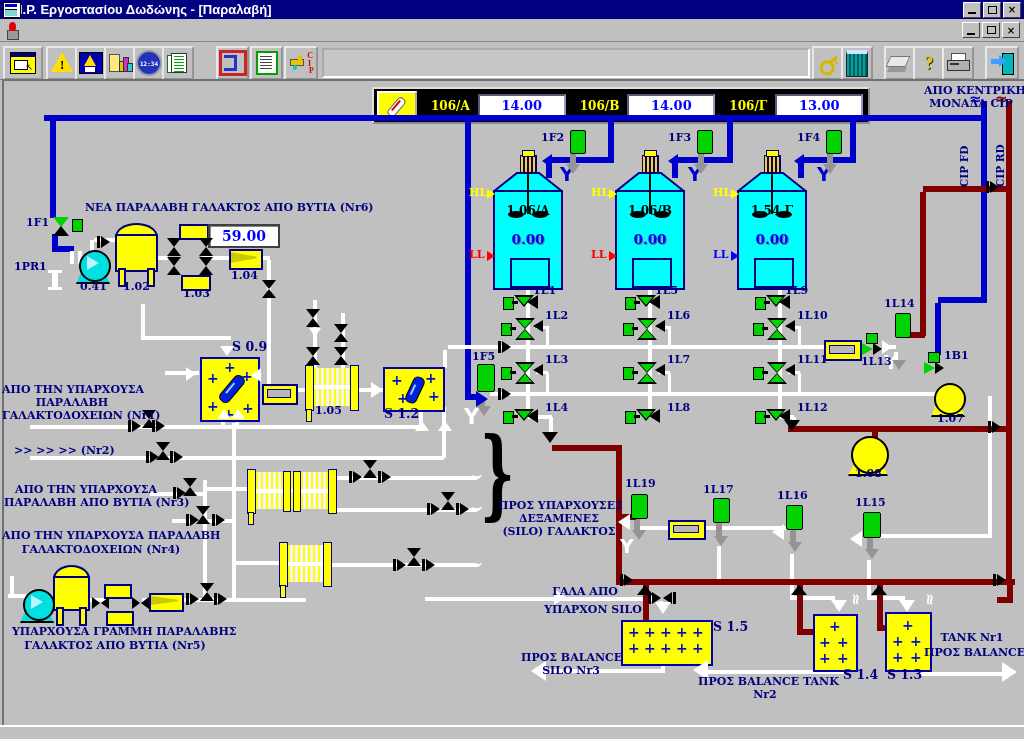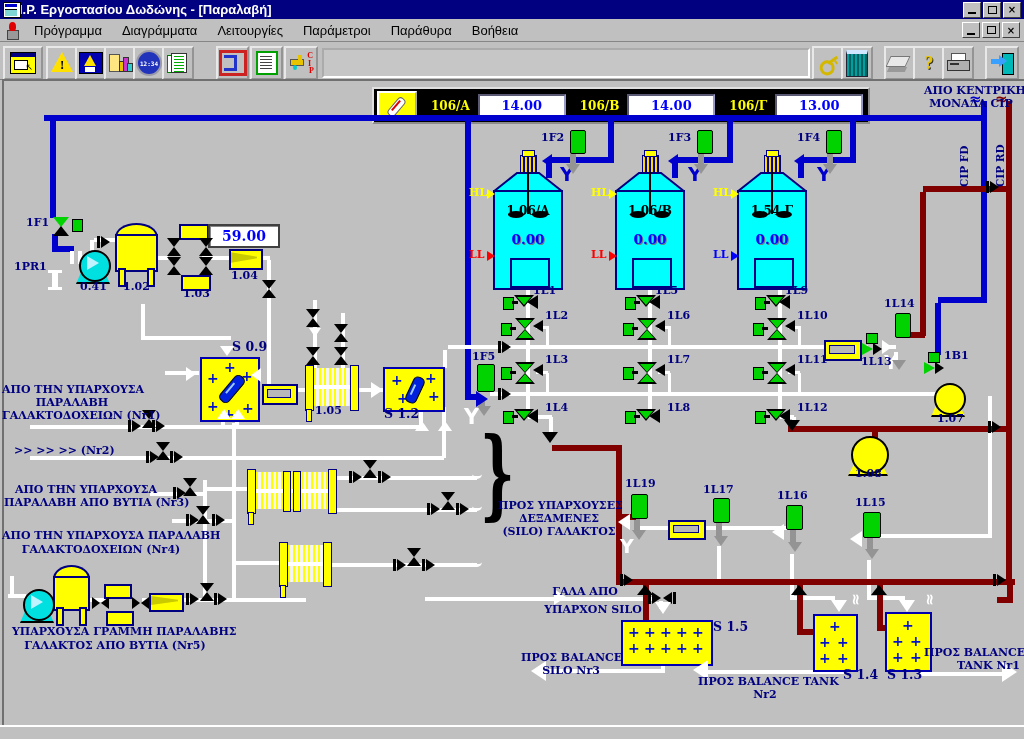--- a/index.html
+++ b/index.html
@@ -79,28 +79,20 @@
         </div>
       <div class="wbtn">×</div>
     </div>
   </div>
 
   <div class="ab" id="menubar">
     <div class="ab" style="left:4px;top:3px;width:16px;height:16px;">
       <div class="ab" style="left:3px;top:8px;width:10px;height:8px;background:#9a9a9a;border:1px solid #444;"></div>
       <div class="ab" style="left:5px;top:0;width:7px;height:9px;background:#e00000;border-radius:50% 50% 40% 40%;"></div>
     </div>
-    <div id="menuitems" style="display:flex;margin-left:24px;">
-        <div class="mitem">Πρόγραμμα</div>
-        <div class="mitem">Διαγράμματα</div>
-        <div class="mitem">Λειτουργίες</div>
-        <div class="mitem">Παράμετροι</div>
-        <div class="mitem">Παράθυρα</div>
-        <div class="mitem">Βοήθεια</div>
-      </div>
     <div style="margin-left:auto;display:flex;gap:2px;margin-right:4px;">
       <div class="wbtn">
           <span class="mini"></span>
         </div>
       <div class="wbtn">
           <span class="rest"></span>
         </div>
       <div class="wbtn">×</div>
     </div>
   </div>
@@ -704,20 +696,21 @@
     <div class="tri ab" style="left: 251px; top: 368px; width: 0px; height: 0px; border-top: 7px solid transparent; border-bottom: 7px solid transparent; border-right: 10.5px solid rgb(255, 255, 255);"></div>
     <div class="tri ab" style="left: 618px; top: 514px; width: 0px; height: 0px; border-top: 8px solid transparent; border-bottom: 8px solid transparent; border-right: 12px solid rgb(255, 255, 255);"></div>
     <div class="tri ab" style="left: 772px; top: 524px; width: 0px; height: 0px; border-top: 8px solid transparent; border-bottom: 8px solid transparent; border-right: 12px solid rgb(255, 255, 255);"></div>
     <div class="tri ab" style="left: 850px; top: 531px; width: 0px; height: 0px; border-top: 8px solid transparent; border-bottom: 8px solid transparent; border-right: 12px solid rgb(255, 255, 255);"></div>
     <div class="tri ab" style="left: 693px; top: 660px; width: 0px; height: 0px; border-top: 10px solid transparent; border-bottom: 10px solid transparent; border-right: 15px solid rgb(255, 255, 255);"></div>
     <div class="tri ab" style="left: 531px; top: 661px; width: 0px; height: 0px; border-top: 10px solid transparent; border-bottom: 10px solid transparent; border-right: 15px solid rgb(255, 255, 255);"></div>
     <div class="tri ab" style="left: 217px; top: 409px; width: 0px; height: 0px; border-left: 7px solid transparent; border-right: 7px solid transparent; border-bottom: 10.5px solid rgb(255, 255, 255);"></div>
     <div class="tri ab" style="left: 231px; top: 409px; width: 0px; height: 0px; border-left: 7px solid transparent; border-right: 7px solid transparent; border-bottom: 10.5px solid rgb(255, 255, 255);"></div>
     <div class="tri ab" style="left: 415px; top: 421px; width: 0px; height: 0px; border-left: 7px solid transparent; border-right: 7px solid transparent; border-bottom: 10.5px solid rgb(255, 255, 255);"></div>
     <div class="tri ab" style="left: 438px; top: 421px; width: 0px; height: 0px; border-left: 7px solid transparent; border-right: 7px solid transparent; border-bottom: 10.5px solid rgb(255, 255, 255);"></div>
+    <div class="lbl ab" style="left: 85px; top: 202px;">ΝΕΑ ΠΑΡΑΛΑΒΗ ΓΑΛΑΚΤΟΣ ΑΠΟ ΒΥΤΙΑ (Νr6)</div>
     <div class="lbl ab" style="left: 26px; top: 217px;">1F1</div>
     <div class="lbl ab" style="left: 14px; top: 261px;">1PR1</div>
     <div class="lbl ab" style="left: 80px; top: 281px;">0.41</div>
     <div class="lbl ab" style="left: 123px; top: 281px;">1.02</div>
     <div class="lbl ab" style="left: 183px; top: 288px;">1.03</div>
     <div class="lbl ab" style="left: 231px; top: 270px;">1.04</div>
     <div class="lbl ab" style="left: 315px; top: 405px;">1.05</div>
     <div class="lbl ab" style="left: 232px; top: 340px; font-size: 12.5px;">S 0.9</div>
     <div class="lbl ab" style="left: 384px; top: 407px; font-size: 12.5px;">S 1.2</div>
     <div class="lbl ab" style="left: 541px; top: 132px;">1F2</div>
@@ -765,14 +758,14 @@
     <div class="lbl ab" style="left: 549px; top: 586px; width: 72px; text-align: center;">ΓΑΛΑ ΑΠΟ</div>
     <div class="lbl ab" style="left: 544px; top: 604px; width: 98px; text-align: center;">ΥΠΑΡΧΟΝ SILO</div>
     <div class="lbl ab" style="left: 713px; top: 620px; font-size: 12.5px;">S 1.5</div>
     <div class="lbl ab" style="left: 843px; top: 668px; font-size: 12.5px;">S 1.4</div>
     <div class="lbl ab" style="left: 887px; top: 668px; font-size: 12.5px;">S 1.3</div>
     <div class="lbl ab" style="left: 521px; top: 652px; width: 100px; text-align: center;">ΠΡΟΣ BALANCE</div>
     <div class="lbl ab" style="left: 521px; top: 665px; width: 100px; text-align: center;">SILO  Νr3</div>
     <div class="lbl ab" style="left: 698px; top: 676px; width: 134px; text-align: center;">ΠΡΟΣ BALANCE TANK</div>
     <div class="lbl ab" style="left: 698px; top: 689px; width: 134px; text-align: center;">Νr2</div>
     <div class="lbl ab" style="left: 924px; top: 647px; width: 96px; text-align: center;">ΠΡΟΣ BALANCE</div>
-    <div class="lbl ab" style="left: 924px; top: 660px; width: 96px; text-align: right;">TANK  Νr1</div>
+    <div class="lbl ab" style="left: 924px; top: 632px; width: 96px; text-align: center;">TANK  Νr1</div>
   </div>
 
 </body></html>

